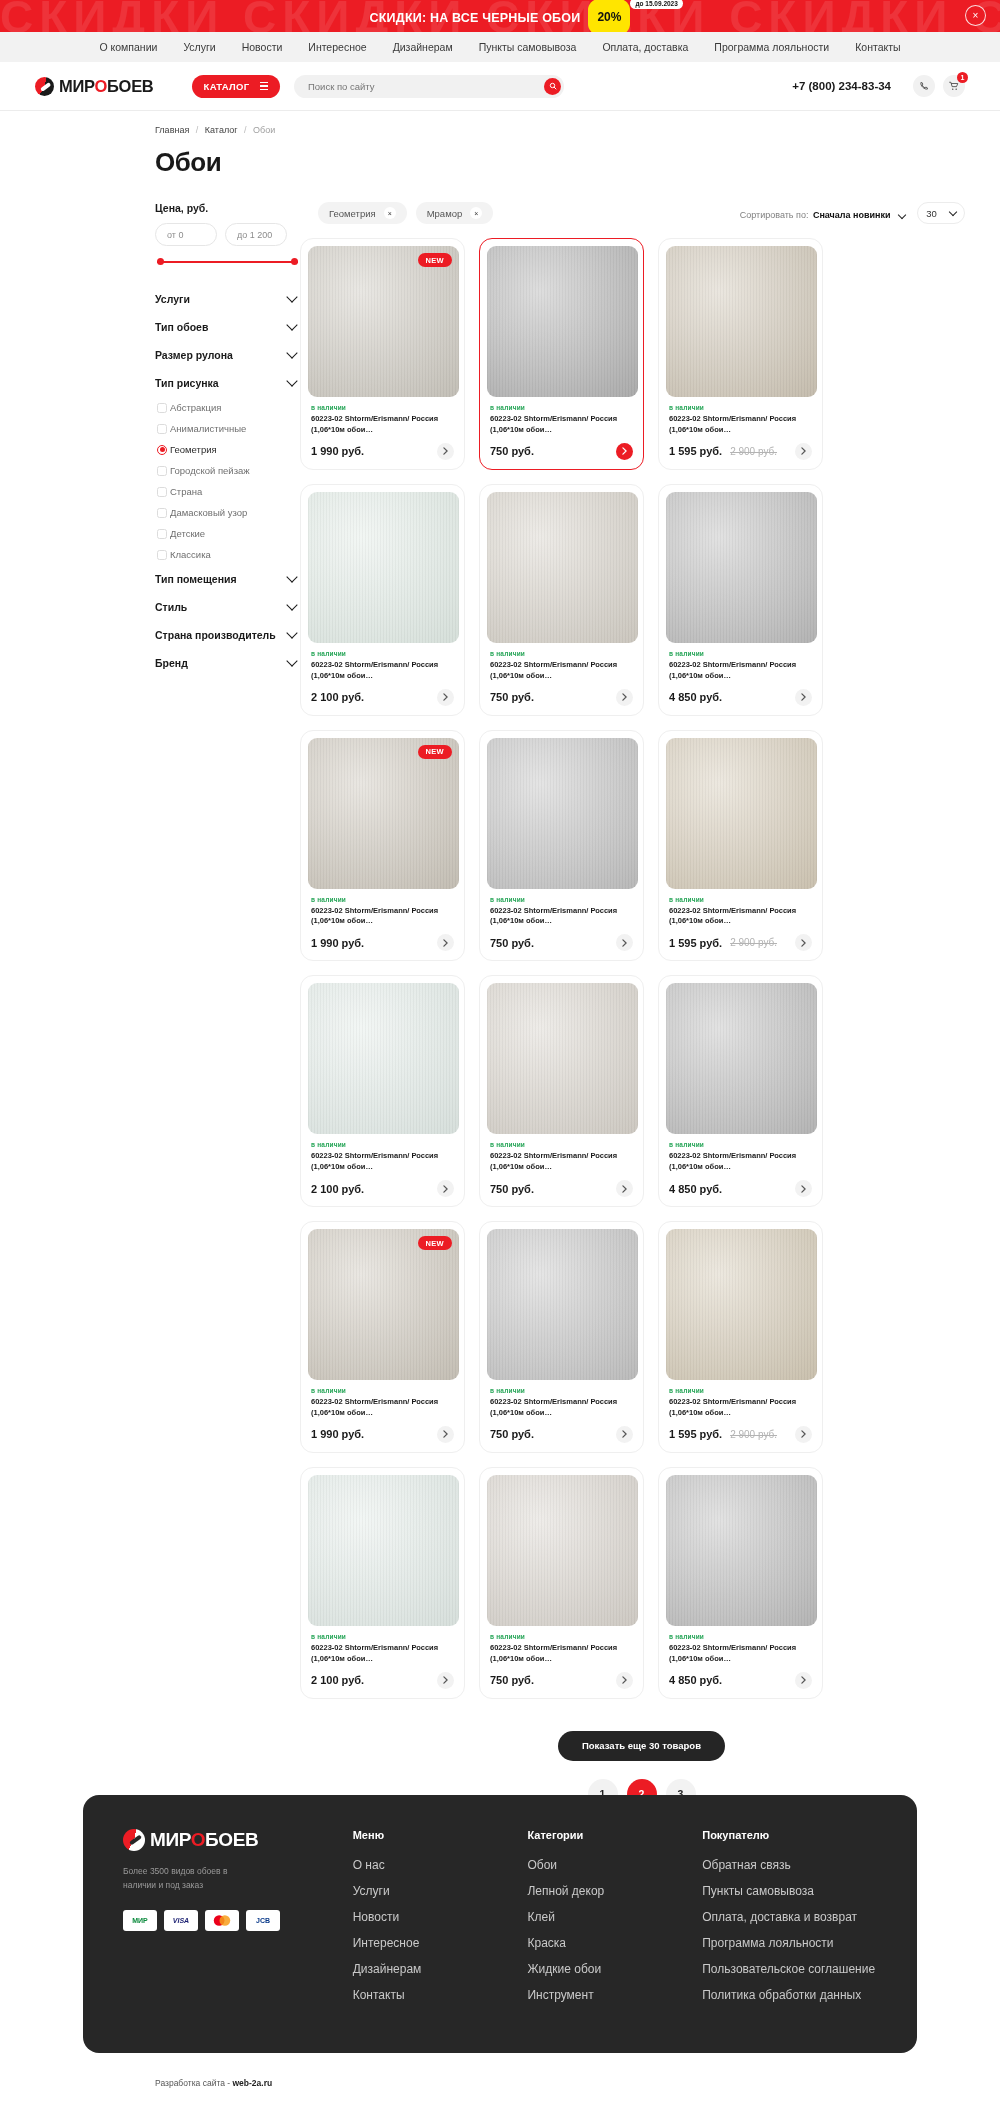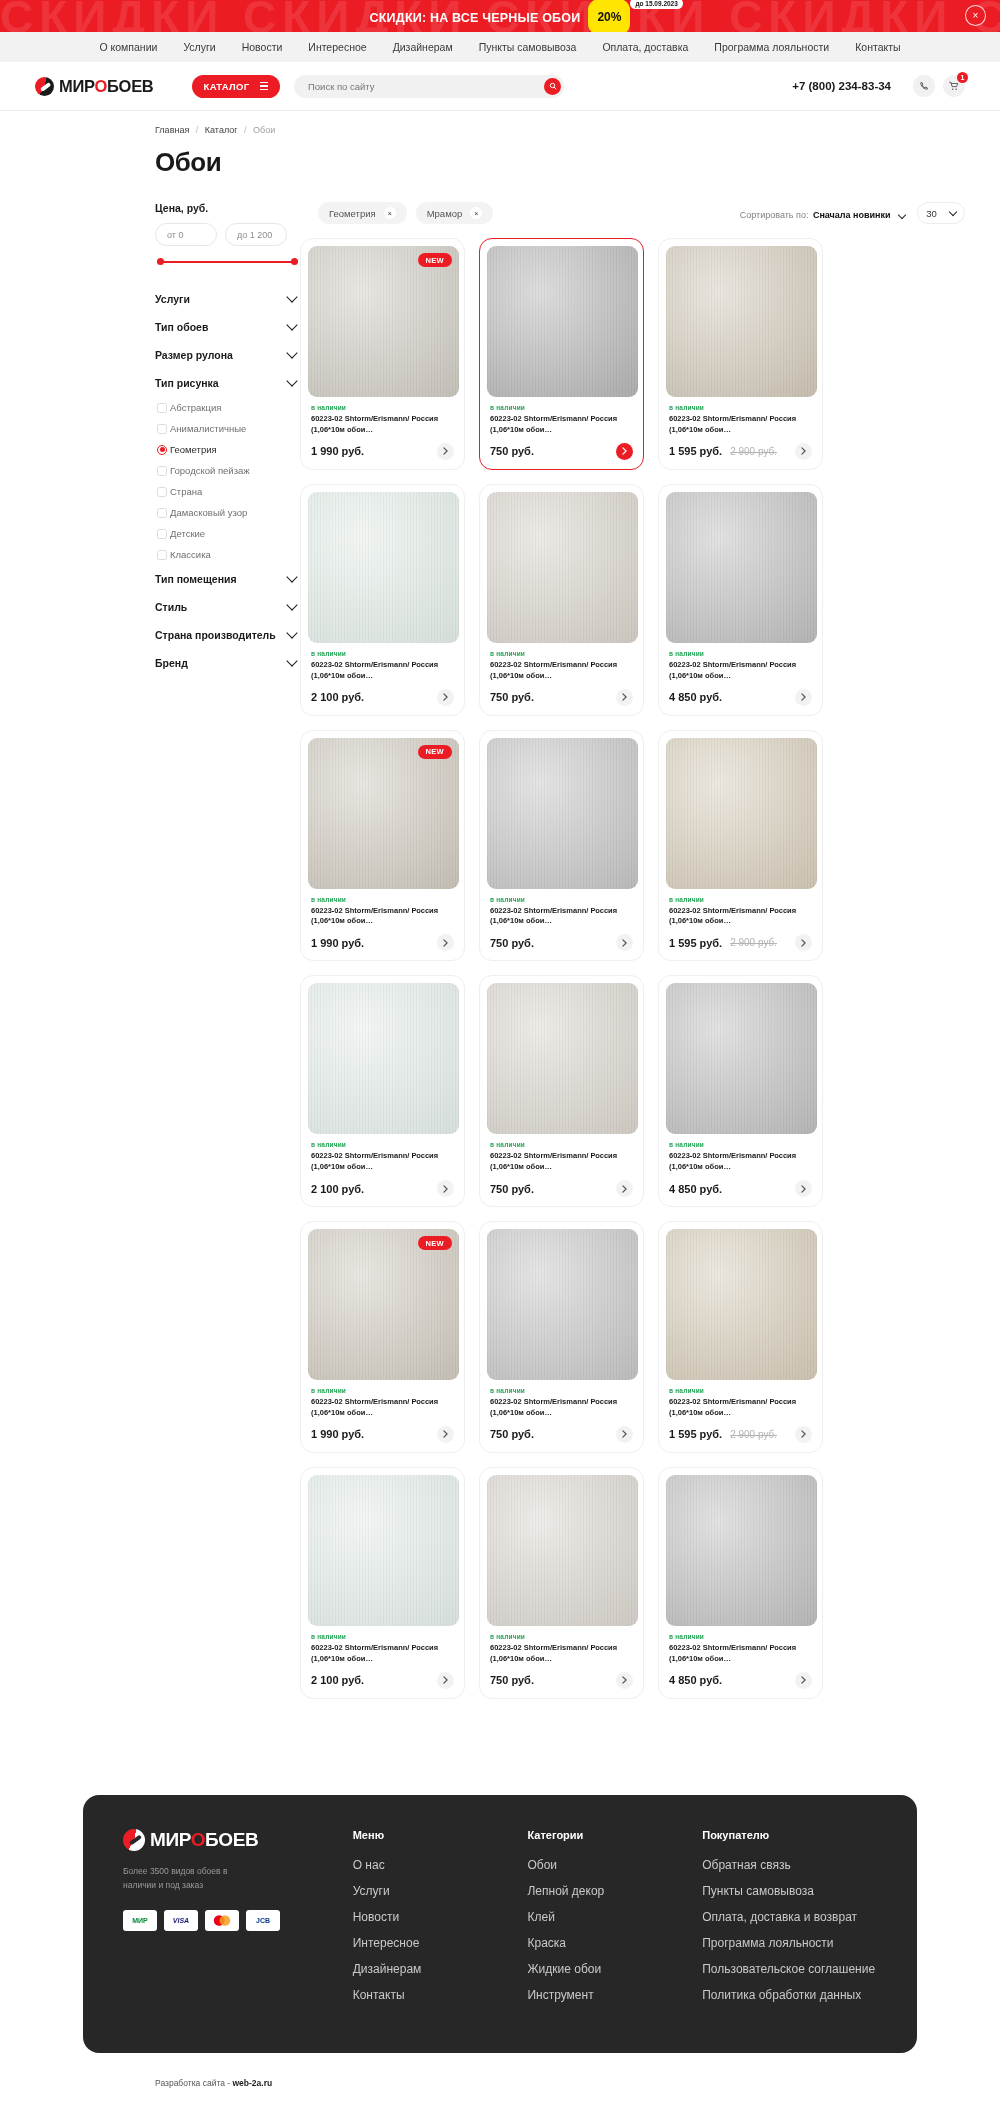--- a/index.html
+++ b/index.html
@@ -641,20 +641,28 @@
             <span class="price">4 850 руб.</span>
             <span class="arrow">
               <svg width="5" height="8" viewBox="0 0 6 10">
                 <path d="M1 1l4 4-4 4" fill="none" stroke="#555" stroke-width="1.5" stroke-linecap="round" stroke-linejoin="round"></path>
               </svg>
             </span>
           </div>
         </div>
       </div>
 
+    <div class="more-wrap">
+      <button class="more-btn">Показать еще 30 товаров</button>
+      <div class="pages">
+        <div class="page">1</div>
+        <div class="page active">2</div>
+        <div class="page">3</div>
+      </div>
+    </div>
   </main>
 </div>
 
 <footer class="footer">
   <div class="f-brand">
     <div class="f-logo">
       <span class="f-logo-mark"></span>
       <span class="f-logo-text"><span>МИР</span><span class="o">О</span><span>БОЕВ</span></span>
     </div>
     <div class="f-tag">Более 3500 видов обоев в наличии и под заказ</div>

